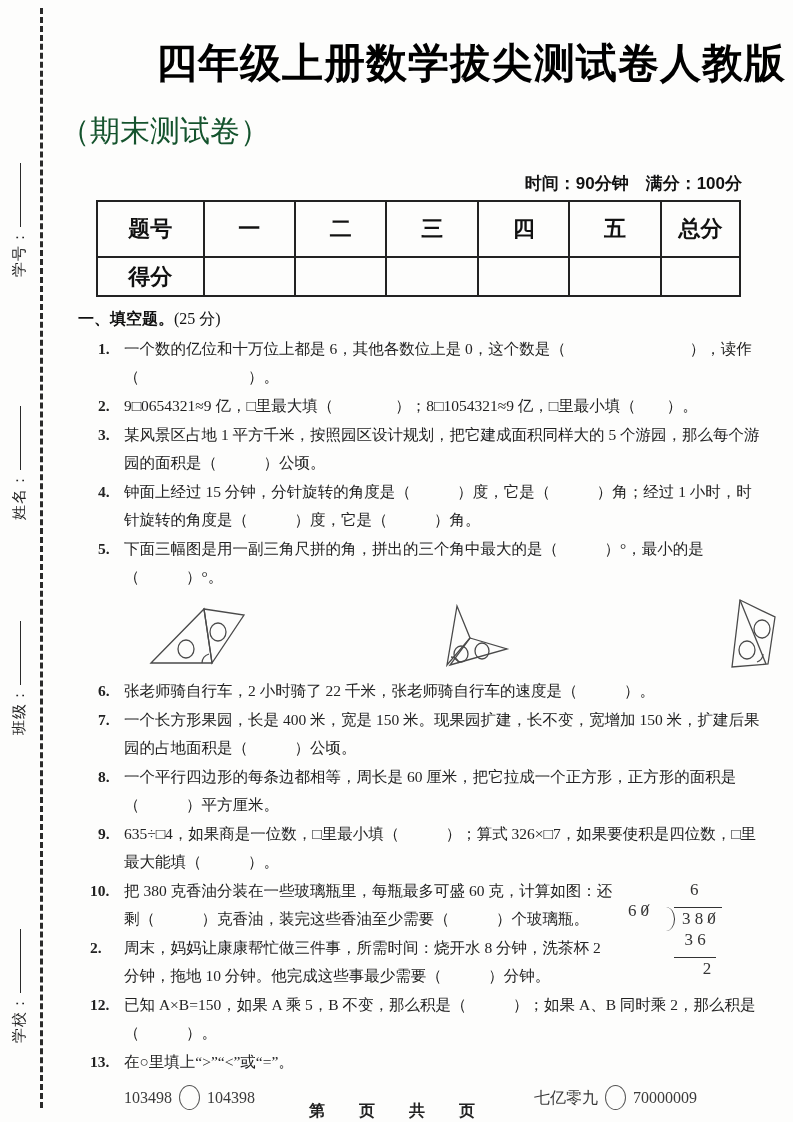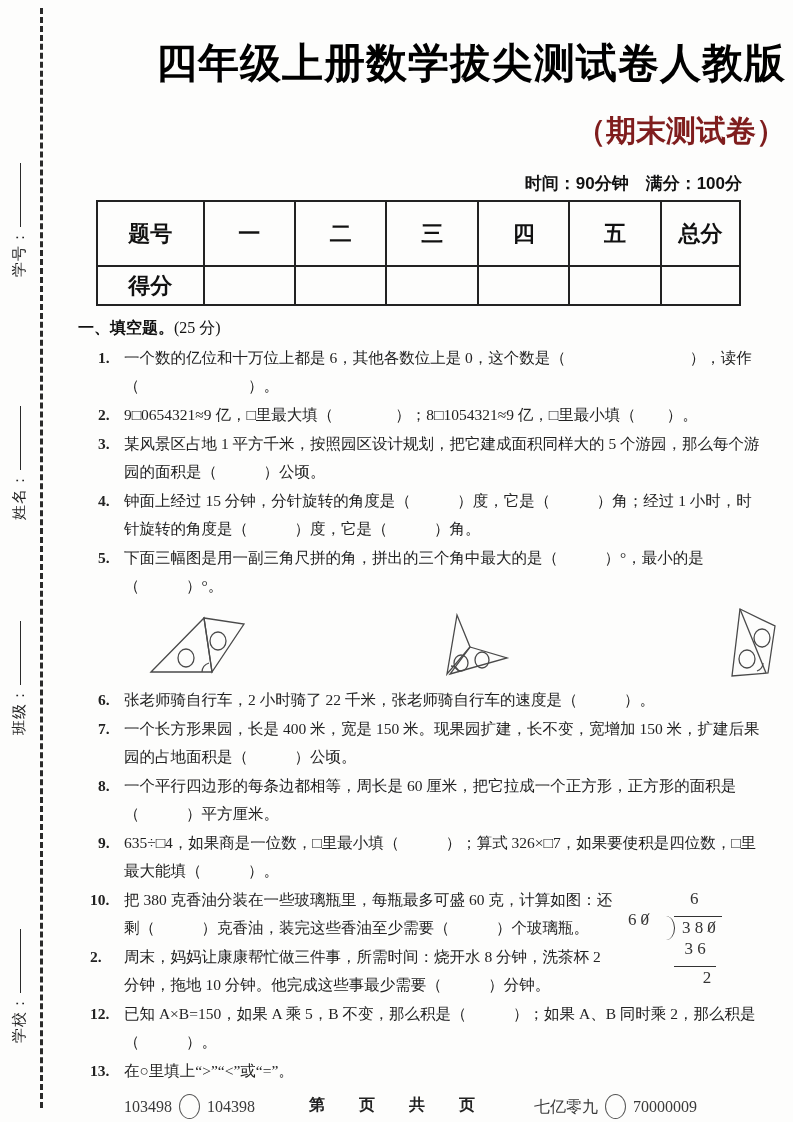--- a/index.html
+++ b/index.html
@@ -15,31 +15,31 @@
   
   .side-label { position:absolute; left:-43px; width:130px; height:24px;
     transform:rotate(-90deg); font-size:15px; letter-spacing:1px;
     white-space:nowrap; color:#222; }
   .side-blank { display:inline-block; width:64px; height:1.5px;
     background:#2a2a2a; vertical-align:3px; margin-left:2px; }
   
   .main { position:absolute; left:60px; top:0; width:726px; }
   .title { margin-top:36px; text-align:right; font-size:41px; font-weight:900;
     letter-spacing:1px; font-family:"Liberation Sans","DejaVu Sans",sans-serif; color:#000; }
-  .subtitle { margin-top:20px; text-align:right; font-size:30px; font-weight:700;
-    font-family:"Liberation Sans","DejaVu Sans",sans-serif; color:#7f1d1d; }
+  .subtitle { margin-top:20px; text-align:left; font-size:30px; font-weight:400;
+    font-family:"Liberation Sans","DejaVu Sans",sans-serif; color:#14532d; }
   .meta { margin-top:20px; margin-right:44px; text-align:right; font-size:17px;
     font-weight:bold; font-family:"Liberation Sans","DejaVu Sans",sans-serif; color:#111; }
   
   table.score { border-collapse:collapse; margin-left:36px; margin-top:5px;
     width:645px; table-layout:fixed; }
   table.score td { border:2px solid #222; text-align:center; font-size:22px;
     font-weight:bold; color:#111;
     font-family:"Liberation Sans","DejaVu Sans",sans-serif; }
-  table.score tr.r1 td { height:65px;border-radius:12px; }
+  table.score tr.r1 td { height:56px;border-radius:12px; }
   table.score tr.r2 td { height:39px; }
   td.c-head { width:15.5%; }
   td.c-num  { width:13.3%; }
   td.c-tot  { width:11.5%; }
   
   .questions { padding-left:18px; width:700px; margin-top:8px; font-size:15.5px;
     line-height:28px; color:#222; }
   .sec-title { font-weight:bold; font-size:16px; color:#111; margin-bottom:2px; }
   .sec-pts { font-weight:normal; }
   .q { position:relative; padding-left:46px; margin-bottom:1px; }
@@ -68,21 +68,21 @@
   .struck::after { content:""; position:absolute; left:-2px; top:9px; width:13px;
     border-top:1.4px solid #333; transform:rotate(-55deg); }
   .clear { clear:both; }
   
   .cmp-grid { display:grid; grid-template-columns:1fr 1fr; row-gap:13px;
     padding-left:46px; margin-top:8px; color:#3a3a3a; font-size:16px; }
   .cmp-item:nth-child(even) { padding-left:92px; }
   .cmp-circle { display:inline-block; width:21px; height:25px;
     border:1.4px solid #555; border-radius:50%; vertical-align:-7px; margin:0 7px; }
   
-  .footer { position:absolute; bottom:6px; left:0; width:100%; text-align:center;
+  .footer { position:absolute; bottom:0; left:0; width:100%; text-align:center;
     font-size:16px; font-weight:bold; letter-spacing:9px; color:#222;
     font-family:"Liberation Sans","DejaVu Sans",sans-serif; }
 </style>
 </head>
 <body>
 
 <div class="page">
 
   <div class="cut-line"></div>
 

